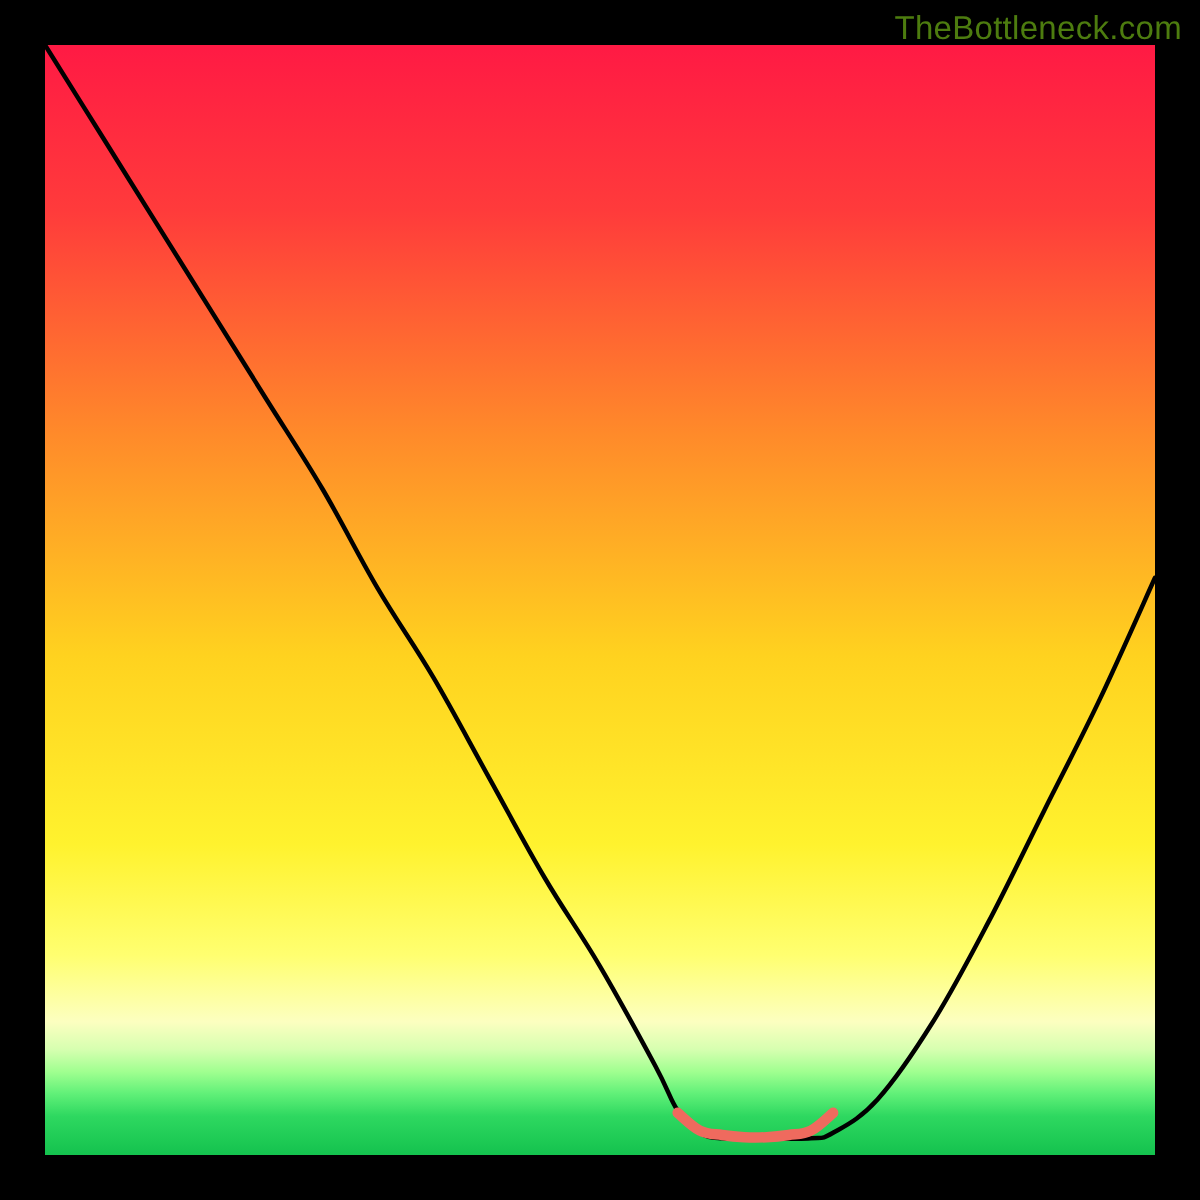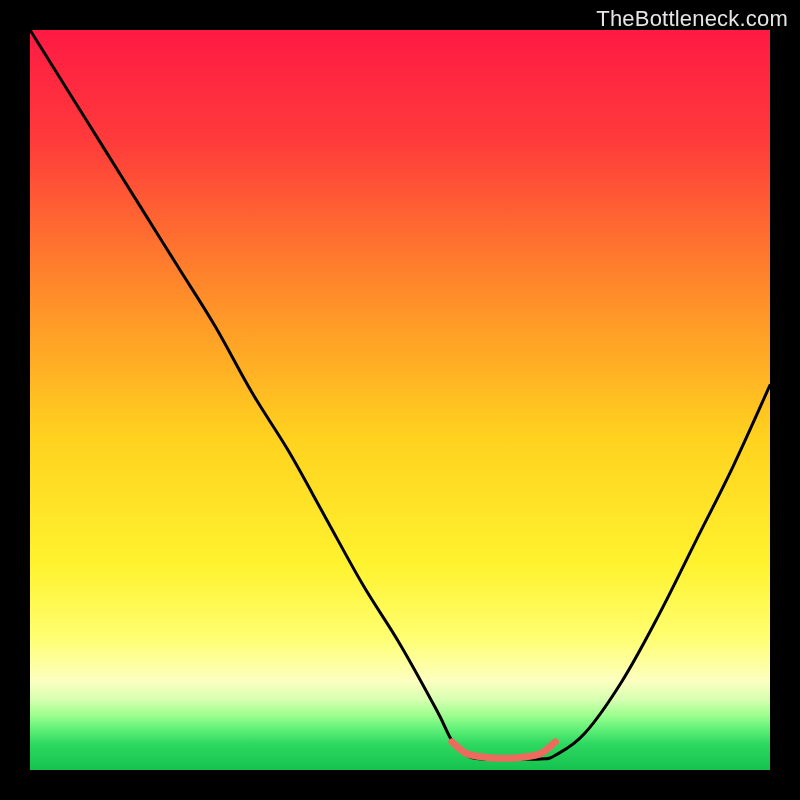--- a/index.html
+++ b/index.html
@@ -8,21 +8,21 @@
     height: 800px;
     background: #000;
     position: relative;
     font-family: Arial, sans-serif;
     overflow: hidden;
   }
   .watermark {
     position: absolute;
     top: 6px;
     right: 12px;
-    color: #e5e5e5;
+    color: #4d7c0f;
     font-size: 22px;
     font-weight: 500;
     z-index: 10;
     letter-spacing: 0.2px;
   }
   .frame {
     position: absolute;
     left: 30px;
     top: 30px;
     width: 740px;

